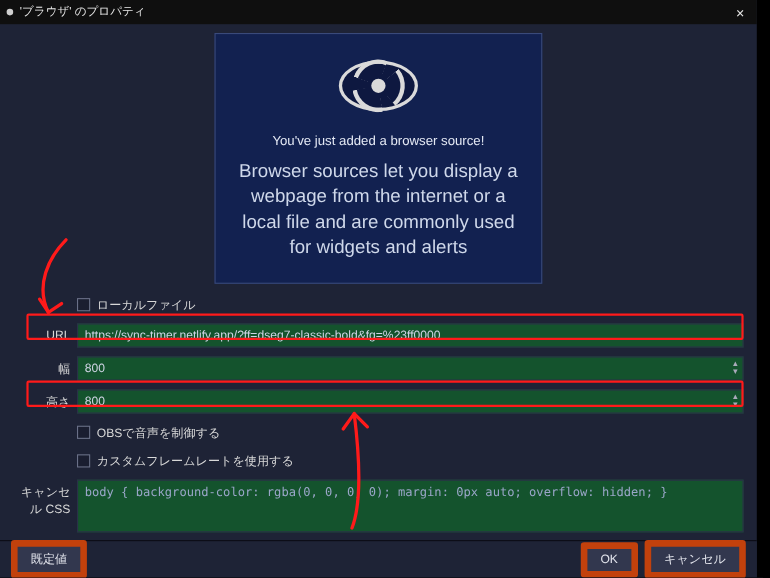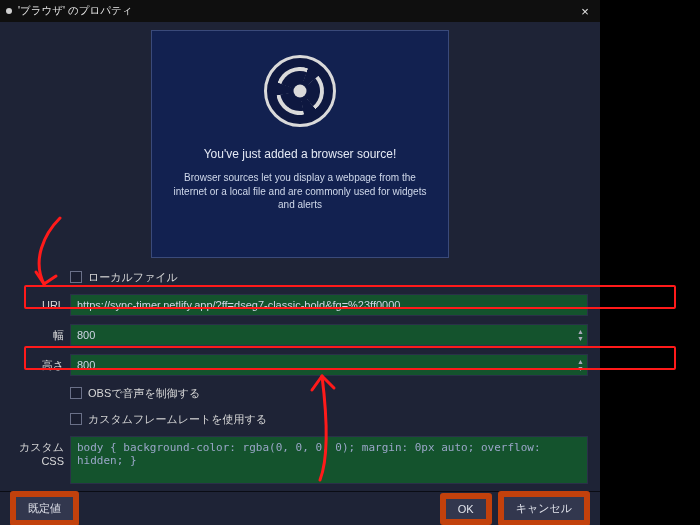--- a/index.html
+++ b/index.html
@@ -1,31 +1,31 @@
 <!DOCTYPE html>
 <html><head>
 <meta charset="utf-8">
 <style>
   * { box-sizing: border-box; margin: 0; padding: 0; }
   html, body { width: 700px; height: 525px; overflow: hidden; background: #000; font-family: "Segoe UI", "Meiryo", sans-serif; font-size: 11px; color: #d8d8d8; }
-  .window { position: relative; width: 600px; height: 525px; background: #1e2336; }
+  .window { position: relative; width: 688px; height: 525px; background: #1e2336; }
   .titlebar { position: absolute; top: 0; left: 0; right: 0; height: 22px; background: #0f0f0f; display: flex; align-items: center; padding: 0 6px; color: #e8e8e8; }
   .titlebar .dot { width: 6px; height: 6px; border-radius: 50%; background: #d0d0d0; margin-right: 6px; }
   .titlebar .ttl { flex: 1; font-size: 10.5px; }
   .titlebar .close { width: 18px; text-align: center; font-size: 13px; cursor: pointer; }
   .body { position: absolute; top: 22px; left: 0; right: 0; bottom: 0; padding: 8px 12px 10px 12px; }
   .hero { width: 298px; height: 228px; margin: 0 auto 10px auto; background: #122150; border: 1px solid #3a4a7a; display: flex; flex-direction: column; align-items: center; justify-content: flex-start; padding: 16px 18px 10px 18px; text-align: center; color: #cfd8ea; }
   .hero-icon { width: 72px; height: 72px; border-radius: 50%; border: 3px solid #dadada; margin-top: 8px; margin-bottom: 20px; position: relative; background: #0e1840; }
   .hero-icon::before { content: ""; position: absolute; width: 13px; height: 13px; border-radius: 50%; background: #dadada; left: 50%; top: 50%; transform: translate(-50%, -50%); }
   .blade { position: absolute; width: 24px; height: 24px; border: 0 solid #dadada; border-radius: 0 0 24px 0; border-right-width: 4px; border-bottom-width: 4px; left: 50%; top: 50%; transform-origin: 0 0; }
   .b1 { transform: rotate(-40deg); }
   .b2 { transform: rotate(80deg); }
   .b3 { transform: rotate(200deg); }
   .hero .line1 { font-size: 12px; color: #e4e9f4; margin-bottom: 10px; }
-  .hero .line2 { font-size: 10px; line-height: 1.35; margin-bottom: 10px; }
+  .hero .line2 { font-size: 17px; line-height: 1.35; margin-bottom: 10px; }
   .hero .line3 { font-size: 11.5px; }
   .form { width: 100%; }
   .row { display: flex; align-items: center; width: 100%; margin-bottom: 8px; }
   .lbl { width: 58px; text-align: right; padding-right: 6px; font-size: 11px; color: #d8d8d8; }
   .ctl { flex: 1; }
   .chk { display: flex; align-items: center; gap: 6px; height: 18px; }
   .chkbox { width: 12px; height: 12px; border: 1px solid #6a7088; background: #1a1e30; display: inline-block; }
   input[type=text], textarea { width: 100%; background: #14532d; border: 1px solid #2a3048; color: #cfd4e4; font-size: 11px; padding: 4px 6px; font-family: inherit; }
   .num { position: relative; }
   .num input { }
@@ -110,21 +110,21 @@
 
       <div class="row">
         <div class="lbl"></div>
         <div class="ctl chk">
           <span class="chkbox"></span>
           <span>カスタムフレームレートを使用する</span>
         </div>
       </div>
 
       <div class="row" style="align-items:flex-start;">
-        <div class="lbl" style="padding-top:4px;">カスタム CSS</div>
+        <div class="lbl" style="padding-top:4px;">キャンセル CSS</div>
         <div class="ctl">
           <textarea style="">body { background-color: rgba(0, 0, 0, 0); margin: 0px auto; overflow: hidden; }</textarea>
         </div>
       </div>
 
     </div>
 
     <div class="hl-red" style="left:24px; top:263px; width:652px; height:24px;"></div>
     <div class="hl-red" style="left:24px; top:324px; width:652px; height:24px;"></div>
 

